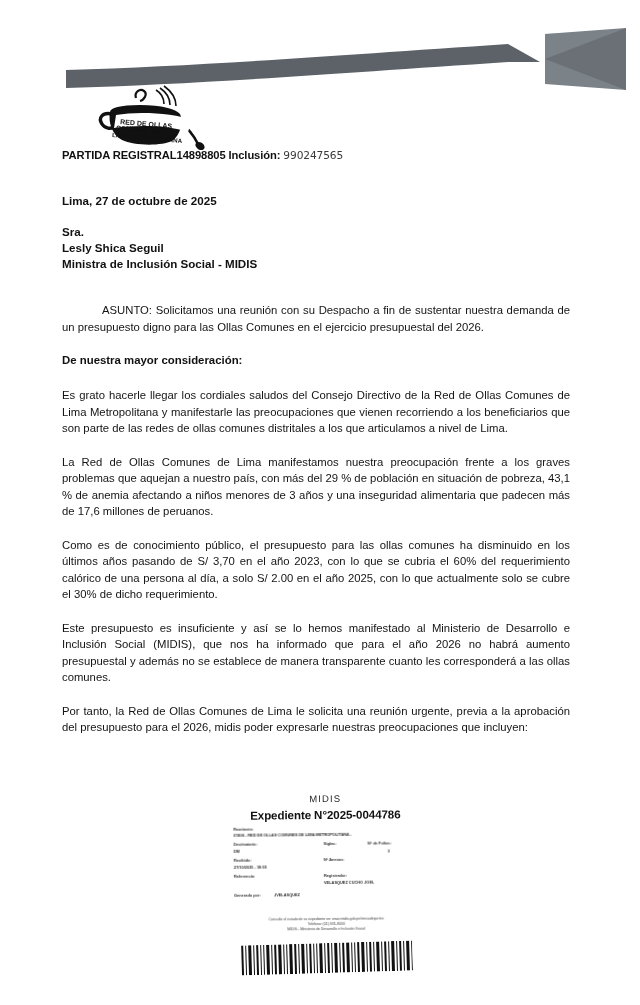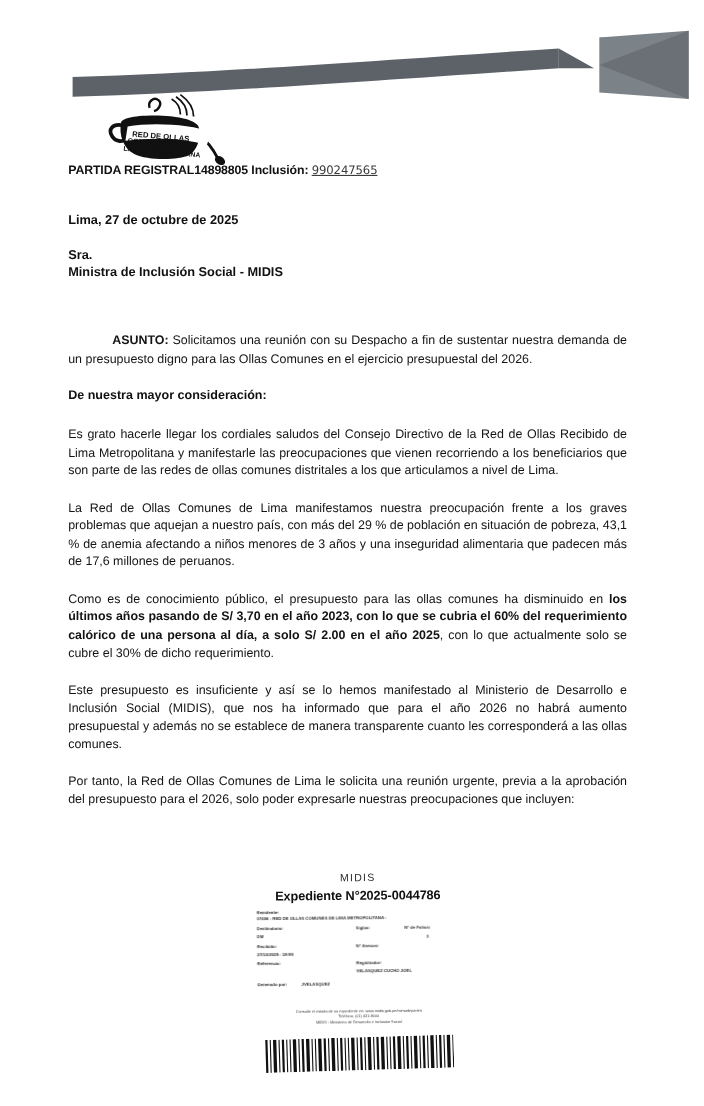--- a/index.html
+++ b/index.html
@@ -52,21 +52,20 @@
     font-size: 11.2px;
     font-weight: bold;
     letter-spacing: -0.1px;
     white-space: nowrap;
   }
   .registral-line .phone-val {
     font-weight: normal;
     font-family: "DejaVu Sans", sans-serif;
     font-size: 10.6px;
     color: #3a3a3a;
-    text-decoration: underline;
   }
 
   
   .date-line {
     position: absolute;
     left: 62px;
     top: 194px;
     font-size: 11.6px;
     font-weight: bold;
   }
@@ -90,21 +89,21 @@
   p.para {
     margin: 0 0 17px 0;
     font-size: 11.3px;
     line-height: 16.5px;
     text-align: justify;
     color: #141414;
   }
   p.asunto {
     text-indent: 40px;
   }
-  .b { font-weight: bold; }
+  .b { font-weight: normal; }
   .salute {
     margin: 0 0 19px 0;
     font-size: 11.4px;
     font-weight: bold;
     line-height: 16px;
   }
 
   
   .stamp {
     position: absolute;
@@ -201,38 +200,39 @@
 
   <div class="registral-line">
     <span>PARTIDA REGISTRAL14898805 Inclusión:</span>
     <span class="phone-val">990247565</span>
   </div>
 
   <div class="date-line">Lima, 27 de octubre de 2025</div>
 
   <div class="addressee">
     <div>Sra.</div>
+    <div>Lesly Shica Seguil</div>
     <div>Ministra de Inclusión Social - MIDIS</div>
   </div>
 
   <div class="body-col">
 
     <p class="para asunto"><span class="b">ASUNTO:</span><span> Solicitamos una reunión con su Despacho a fin de sustentar nuestra demanda de un presupuesto digno para las Ollas Comunes en el ejercicio presupuestal del 2026.</span></p>
 
     <div class="salute">De nuestra mayor consideración:</div>
 
-    <p class="para">Es grato hacerle llegar los cordiales saludos del Consejo Directivo de la Red de Ollas Recibido de Lima Metropolitana y manifestarle las preocupaciones que vienen recorriendo a los beneficiarios que son parte de las redes de ollas comunes distritales a los que articulamos a nivel de Lima.</p>
+    <p class="para">Es grato hacerle llegar los cordiales saludos del Consejo Directivo de la Red de Ollas Comunes de Lima Metropolitana y manifestarle las preocupaciones que vienen recorriendo a los beneficiarios que son parte de las redes de ollas comunes distritales a los que articulamos a nivel de Lima.</p>
 
     <p class="para">La Red de Ollas Comunes de Lima manifestamos nuestra preocupación frente a los graves problemas que aquejan a nuestro país, con más del 29 % de población en situación de pobreza, 43,1 % de anemia afectando a niños menores de 3 años y una inseguridad alimentaria que padecen más de 17,6 millones de peruanos.</p>
 
     <p class="para"><span>Como es de conocimiento público, el presupuesto para las ollas comunes ha disminuido en </span><span class="b">los últimos años pasando de S/ 3,70 en el año 2023, con lo que se cubria el 60% del requerimiento calórico de una persona al día, a solo S/ 2.00 en el año 2025</span><span>, con lo que actualmente solo se cubre el 30% de dicho requerimiento.</span></p>
 
     <p class="para">Este presupuesto es insuficiente y así se lo hemos manifestado al Ministerio de Desarrollo e Inclusión Social (MIDIS), que nos ha informado que para el año 2026 no habrá aumento presupuestal y además no se establece de manera transparente cuanto les corresponderá a las ollas comunes.</p>
 
-    <p class="para">Por tanto, la Red de Ollas Comunes de Lima le solicita una reunión urgente, previa a la aprobación del presupuesto para el 2026, solo poder expresarle nuestras preocupaciones que incluyen:</p>
+    <p class="para">Por tanto, la Red de Ollas Comunes de Lima le solicita una reunión urgente, previa a la aprobación del presupuesto para el 2026, midis poder expresarle nuestras preocupaciones que incluyen:</p>
   </div>
 
   <div class="stamp">
     <div class="stamp-midis">MIDIS</div>
     <div class="stamp-exp"><span>Expediente N°</span><span>2025-0044786</span></div>
 
     <div class="stamp-fields">
       <div class="sf sf-label" style="left:6px; top:0px;">Remitente:</div>
       <div class="sf sf-val" style="left:6px; top:6px;">07406 - RED DE OLLAS COMUNES DE LIMA METROPOLITANA -</div>
 

